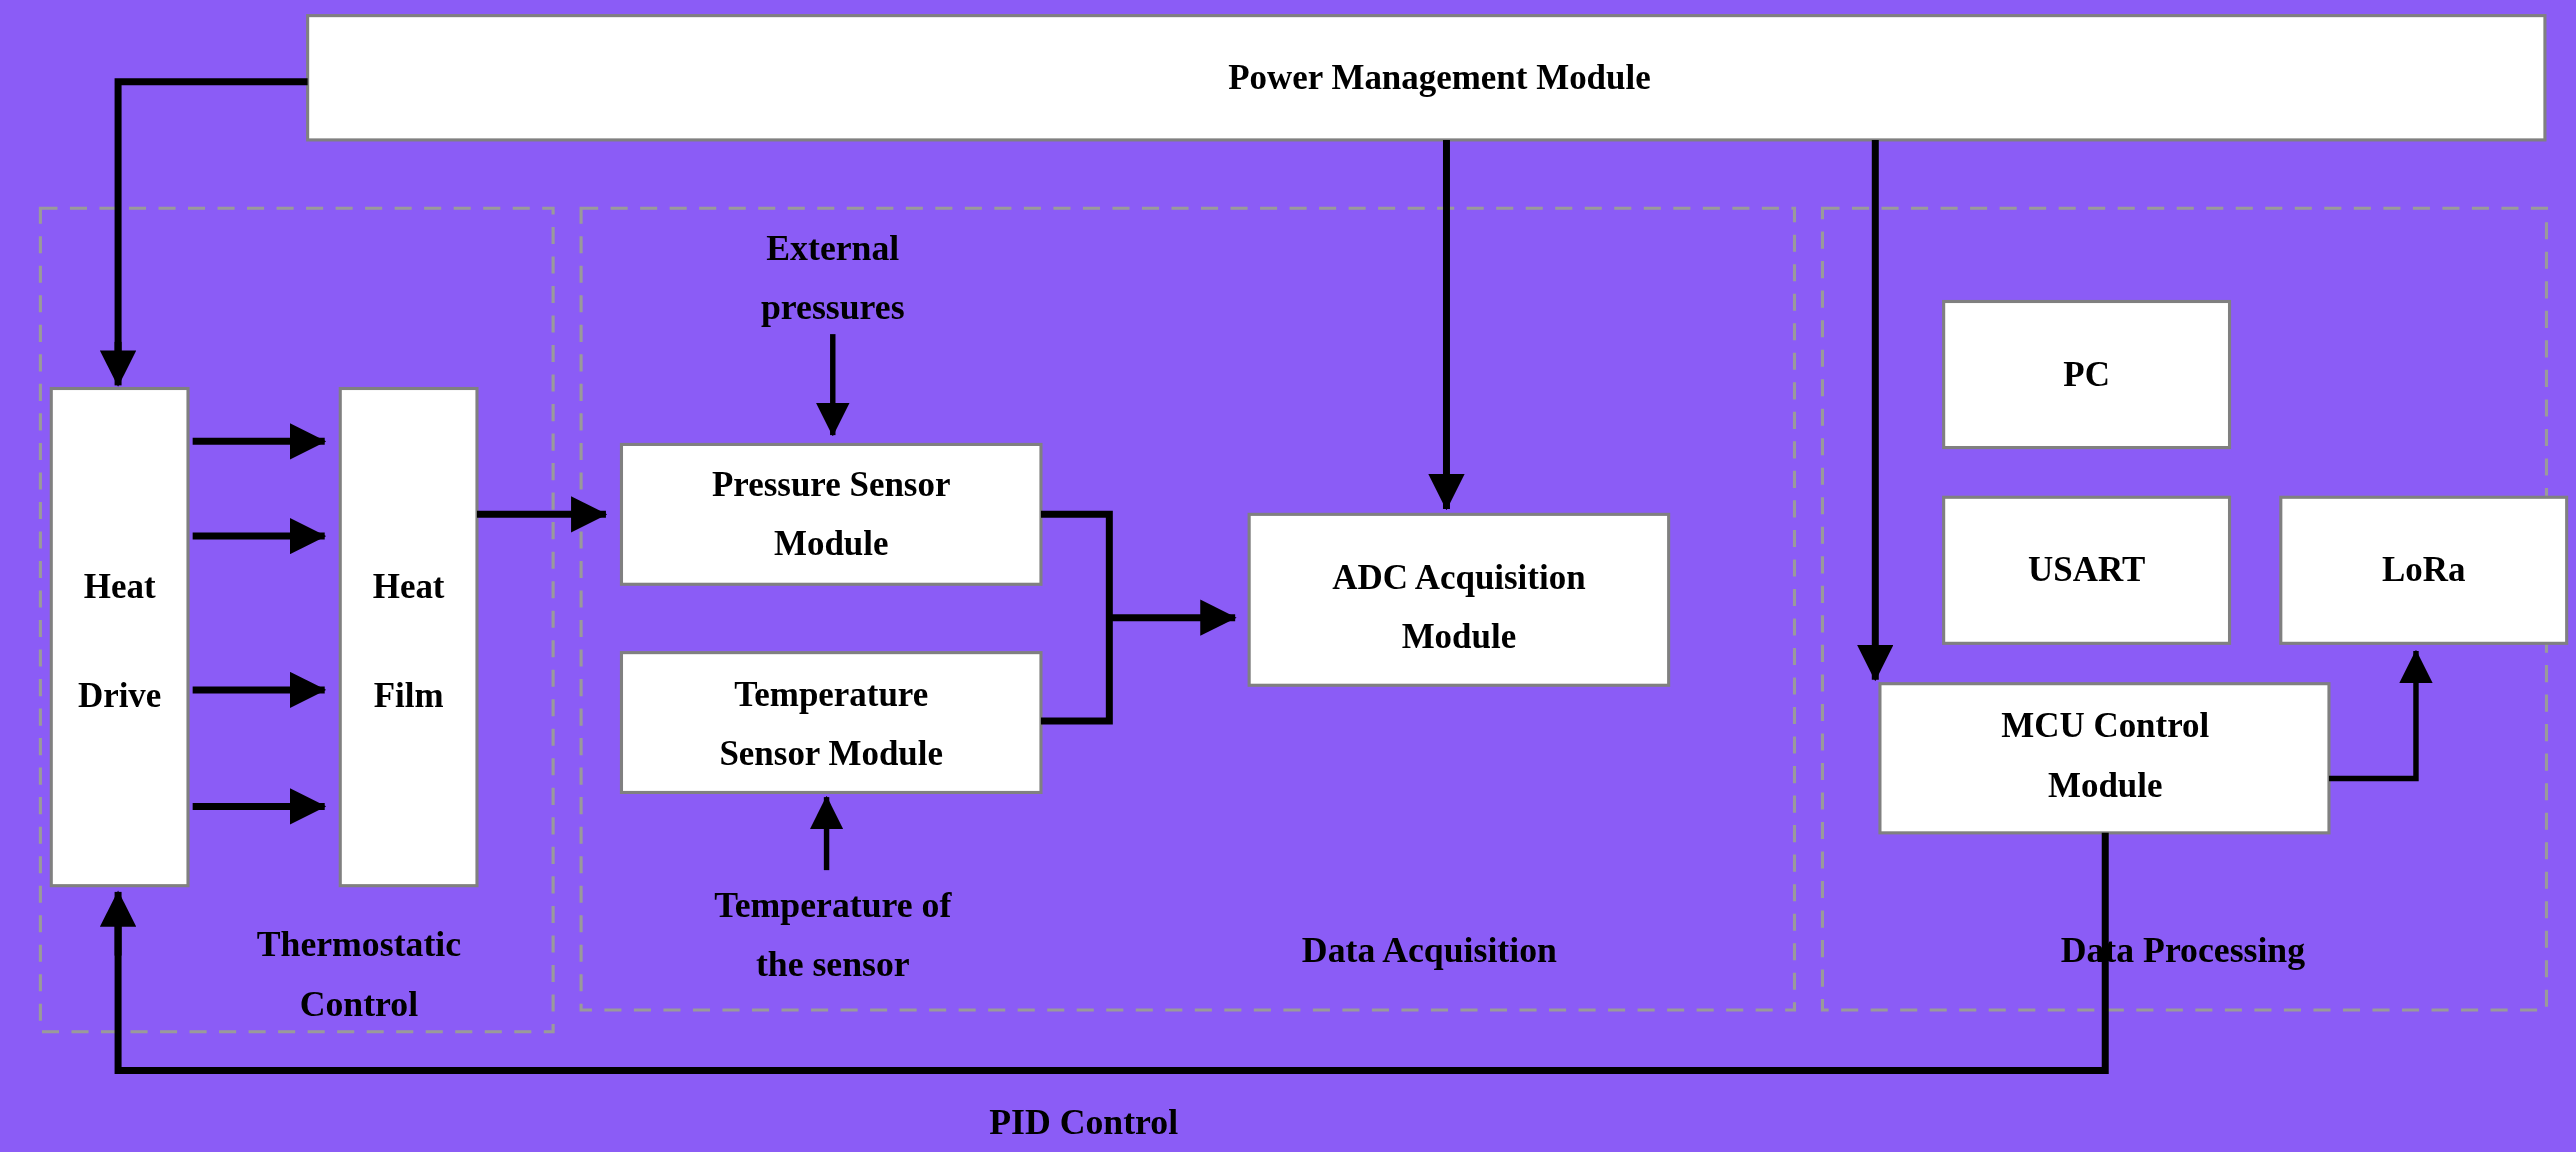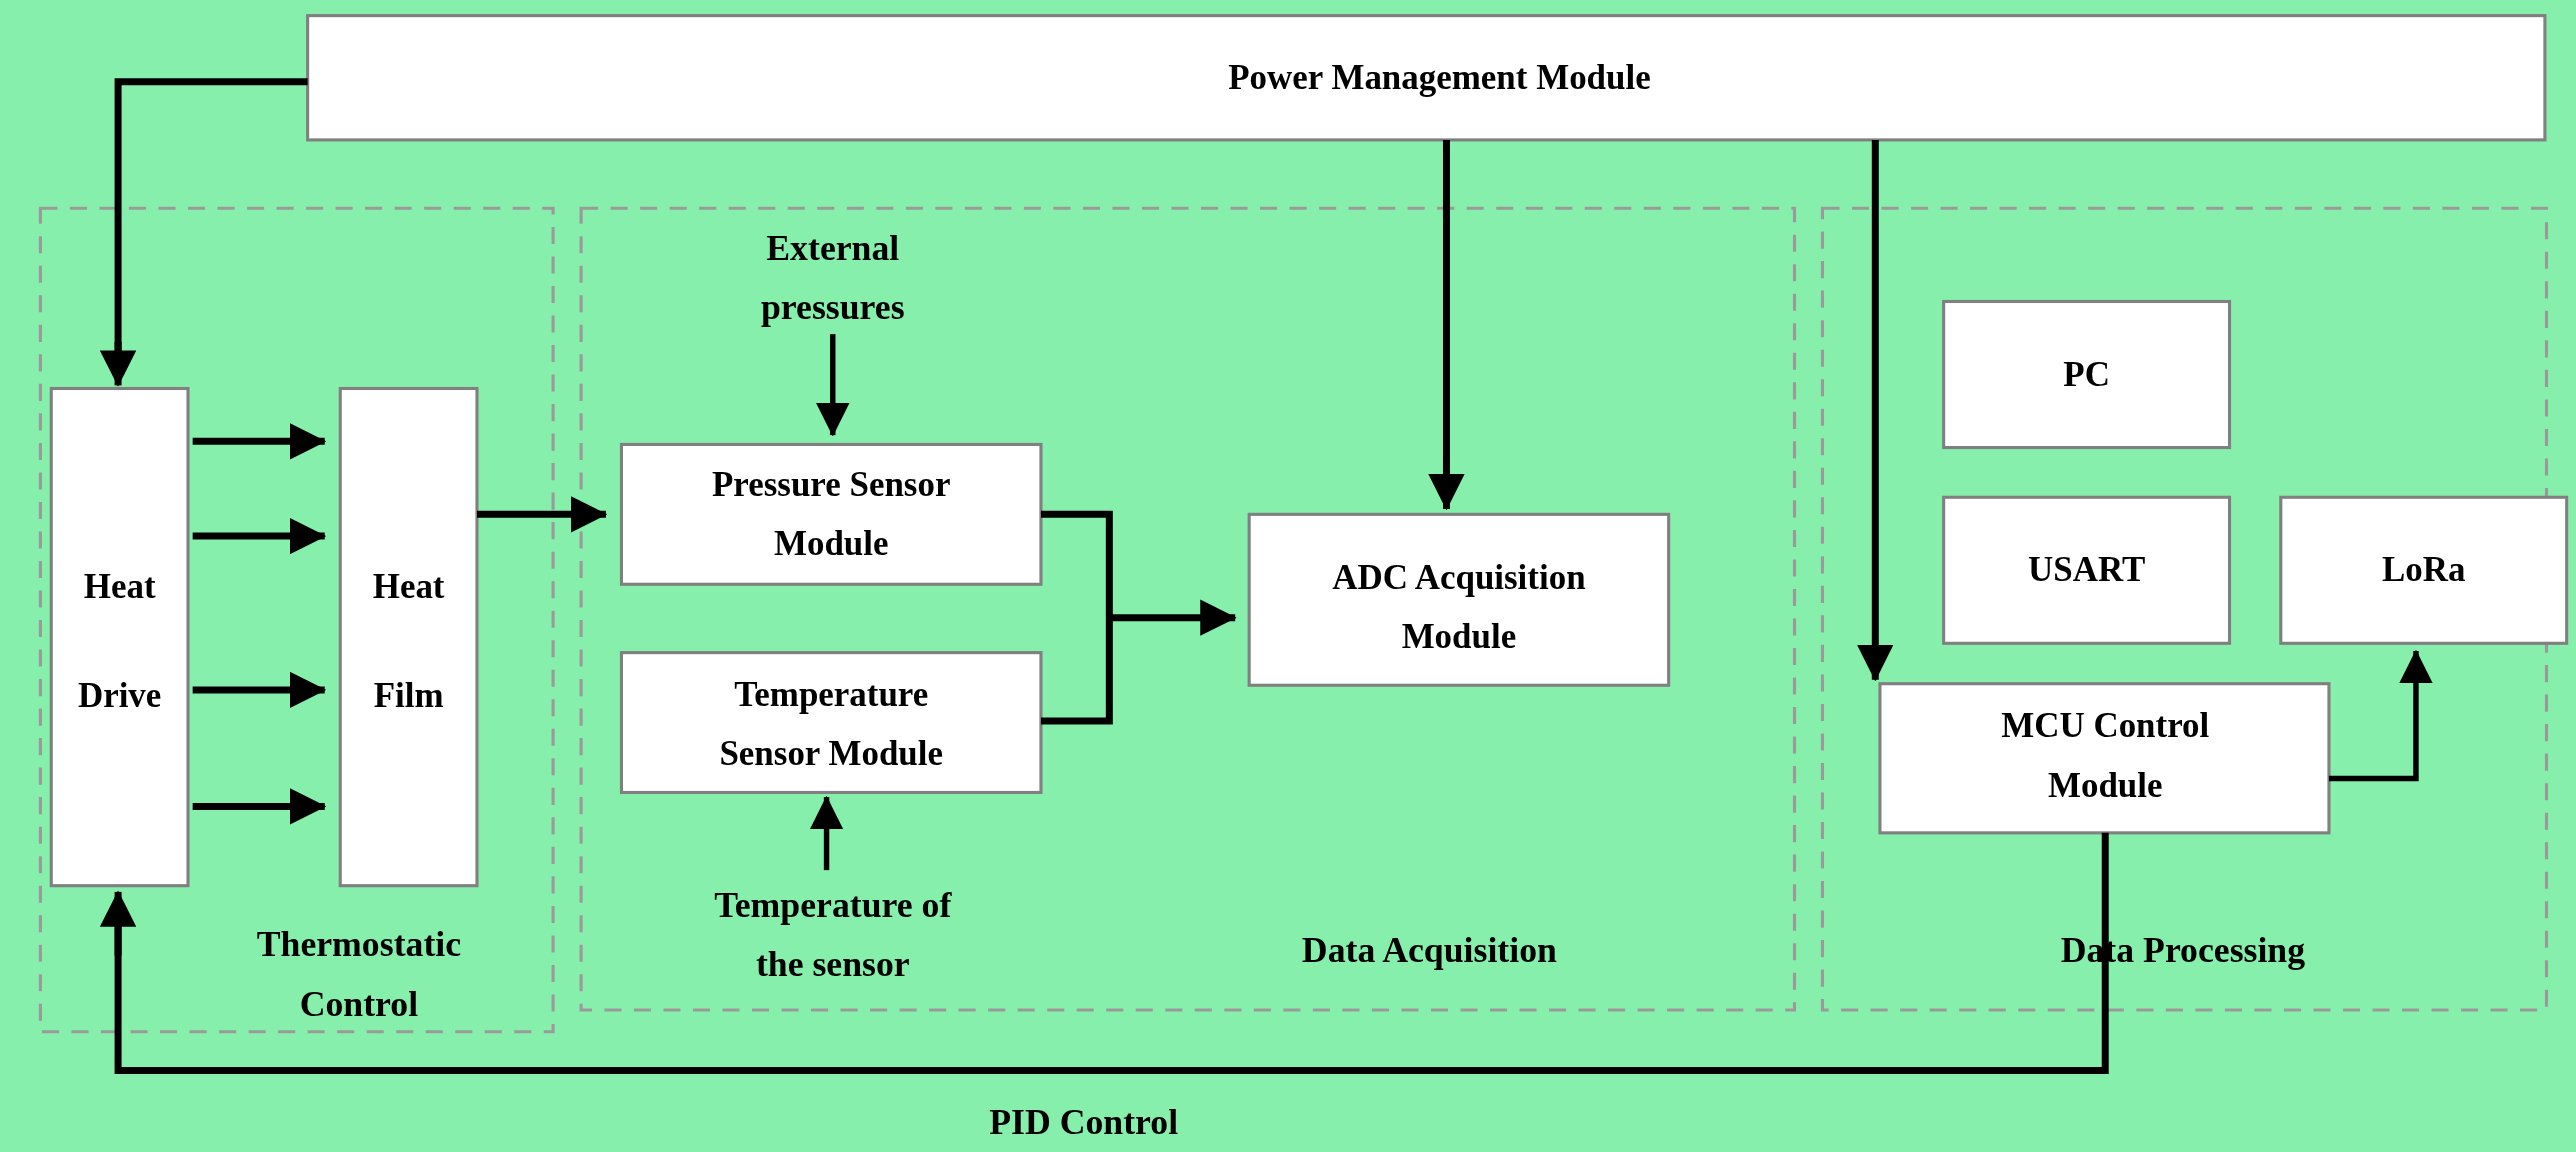--- a/index.html
+++ b/index.html
@@ -4,21 +4,21 @@
 <style>
   html, body {
     margin: 0;
     padding: 0;
     background: #ffffff;
   }
   #stage {
     position: relative;
     width: 2576px;
     height: 1153px;
-    background: #86efac;
+    background: #8b5cf6;
     font-family: "Liberation Serif", "DejaVu Serif", serif;
     overflow: hidden;
   }
   svg#diagram {
     position: absolute;
     left: 0;
     top: 0;
     width: 2576px;
     height: 1153px;
   }

